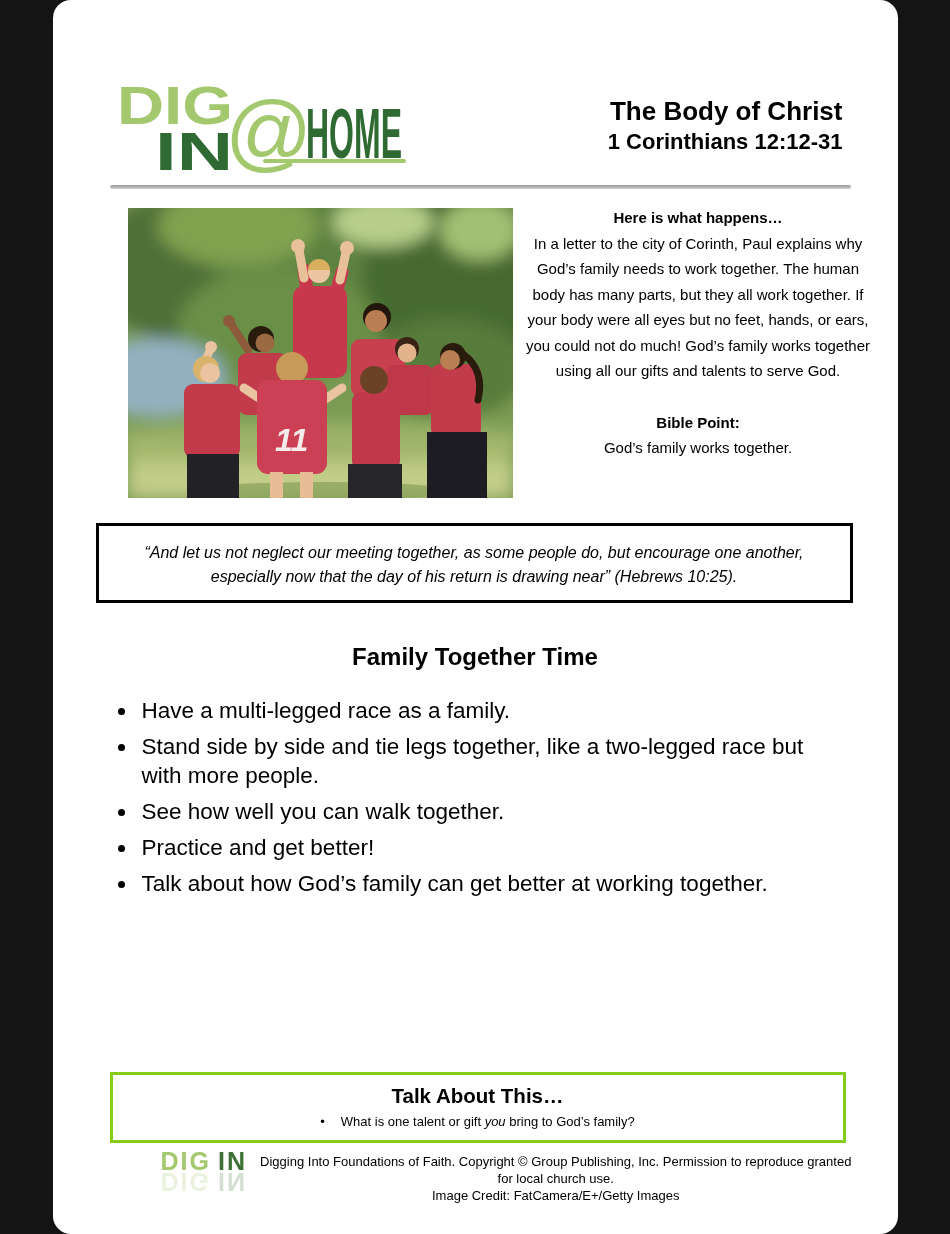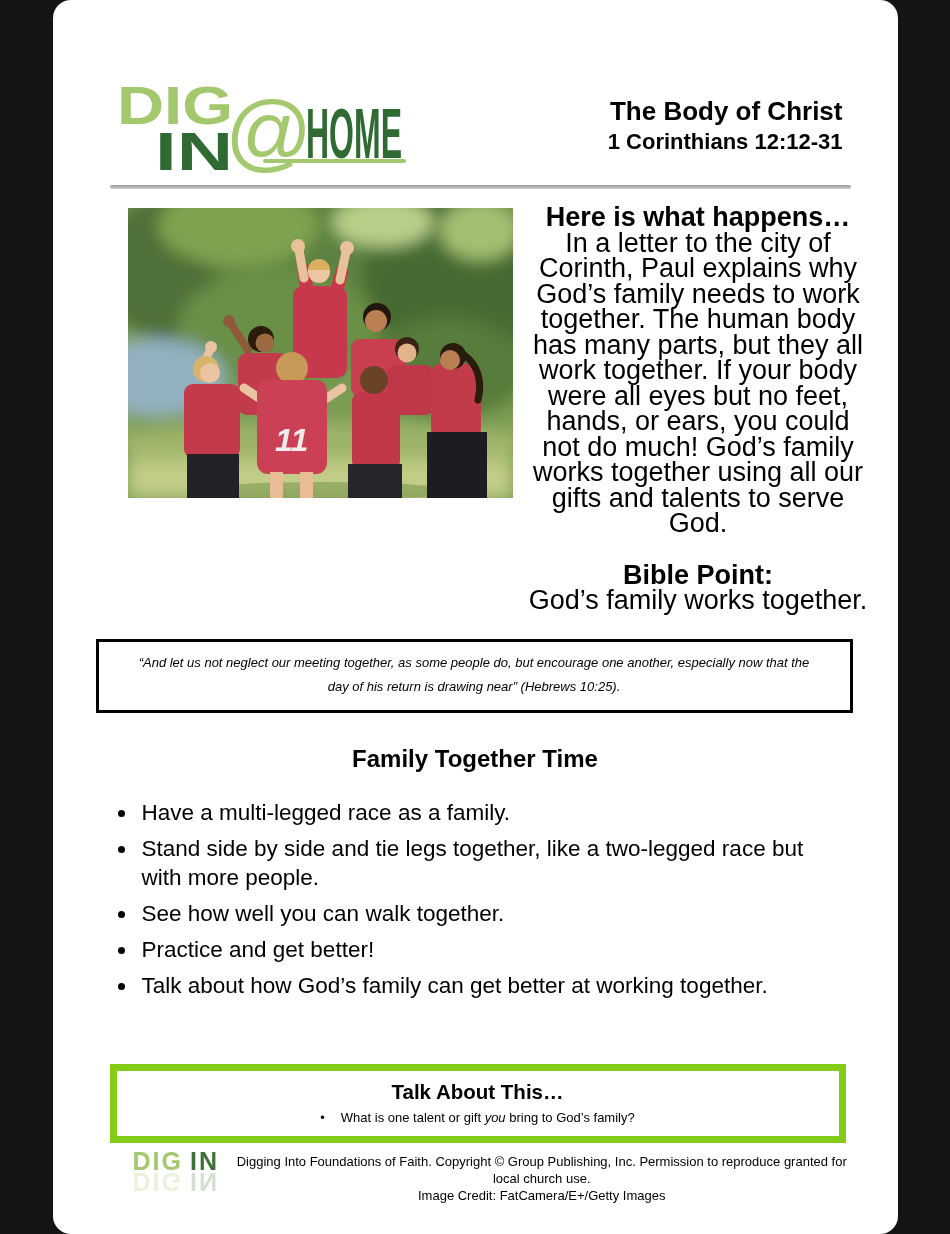--- a/index.html
+++ b/index.html
@@ -14,44 +14,44 @@
             margin:80px 55px 0 60px; }
   .logo-svg { display:block; }
   .title-block { text-align:right; margin-top:14px; }
   .page-title   { font-size:26px; font-weight:bold; line-height:34px; }
   .page-subtitle{ font-size:22px; font-weight:bold; line-height:27px; }
   .divider { height:4px; margin:10px 47px 0 57px; border-radius:2px;
              background:linear-gradient(#9a9a9a,#cfcfcf); }
   
   .main-row { display:flex; margin:19px 20px 0 75px; }
   .photo-frame { flex:none; width:385px; height:290px; }
-  .intro-col { flex:1; text-align:center; font-size:27px; line-height:25.5px;
+  .intro-col { flex:1; text-align:center; font-size:15px; line-height:25.5px;
                padding:0 6px 0 12px; margin-top:-3px; }
   .intro-col .max { max-width:460px; margin:0 auto; }
   .bold { font-weight:bold; }
   .bible-point { margin-top:26px; }
   
-  .verse-box { margin:25px 45px 4px 43px; border:3px solid #000;
-               padding:9px 28px 11px; text-align:center;
-               font-style:italic; font-size:13px; line-height:24px; }
+  .verse-box { margin:25px 45px 12px 43px; border:3px solid #000;
+               padding:15px 28px 11px; text-align:center;
+               font-style:italic; font-size:16px; line-height:24px; }
   
   .family-heading { text-align:center; font-weight:bold; font-size:24px; margin-top:28px; }
   .bullet-list { margin:25px 55px 0 0; padding-left:85px;
                  font-size:22.5px; line-height:29px; }
   .bullet-list li { margin-bottom:7px; padding-left:4px; }
   .spacer { flex:1; }
   
-  .talk-box { margin:0 52px 0 57px; border:7px solid #84cc16;
+  .talk-box { margin:0 52px 0 57px; border:3px solid #84cc16;
               padding:8px 10px 11px; text-align:center; }
   .talk-heading { font-weight:bold; font-size:20.5px; line-height:25px; }
   .talk-question { font-size:13px; margin-top:6px; }
   .talk-question .dot { margin-right:16px; }
   .italic { font-style:italic; }
   
-  .footer { display:flex; align-items:flex-start; margin:7px 45px 0 80px; }
+  .footer { display:flex; align-items:flex-start; margin:7px 45px 0 108px; }
   .footer-logo { position:relative; font-weight:bold; font-size:25px;
                  letter-spacing:2px; line-height:22px; margin-right:12px; white-space:nowrap; }
   .footer-logo .dig { color:#a3c86e; }
   .footer-logo .in  { color:#3f7038; margin-left:7px; }
   .footer-logo .reflection { position:absolute; left:0; top:21px;
                  transform:scaleY(-1); opacity:0.22; }
   .footer-text { flex:1; text-align:center; font-size:13px; line-height:17px; padding-top:3px; }
 </style>
 </head>
 <body>

